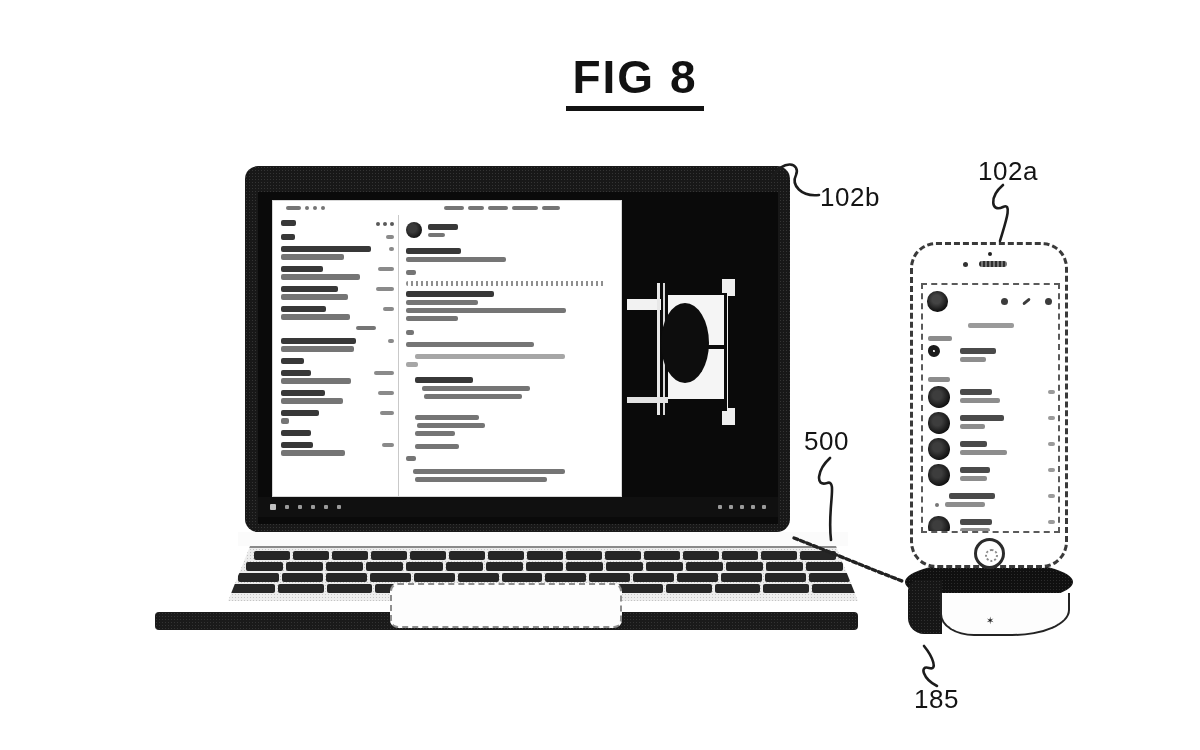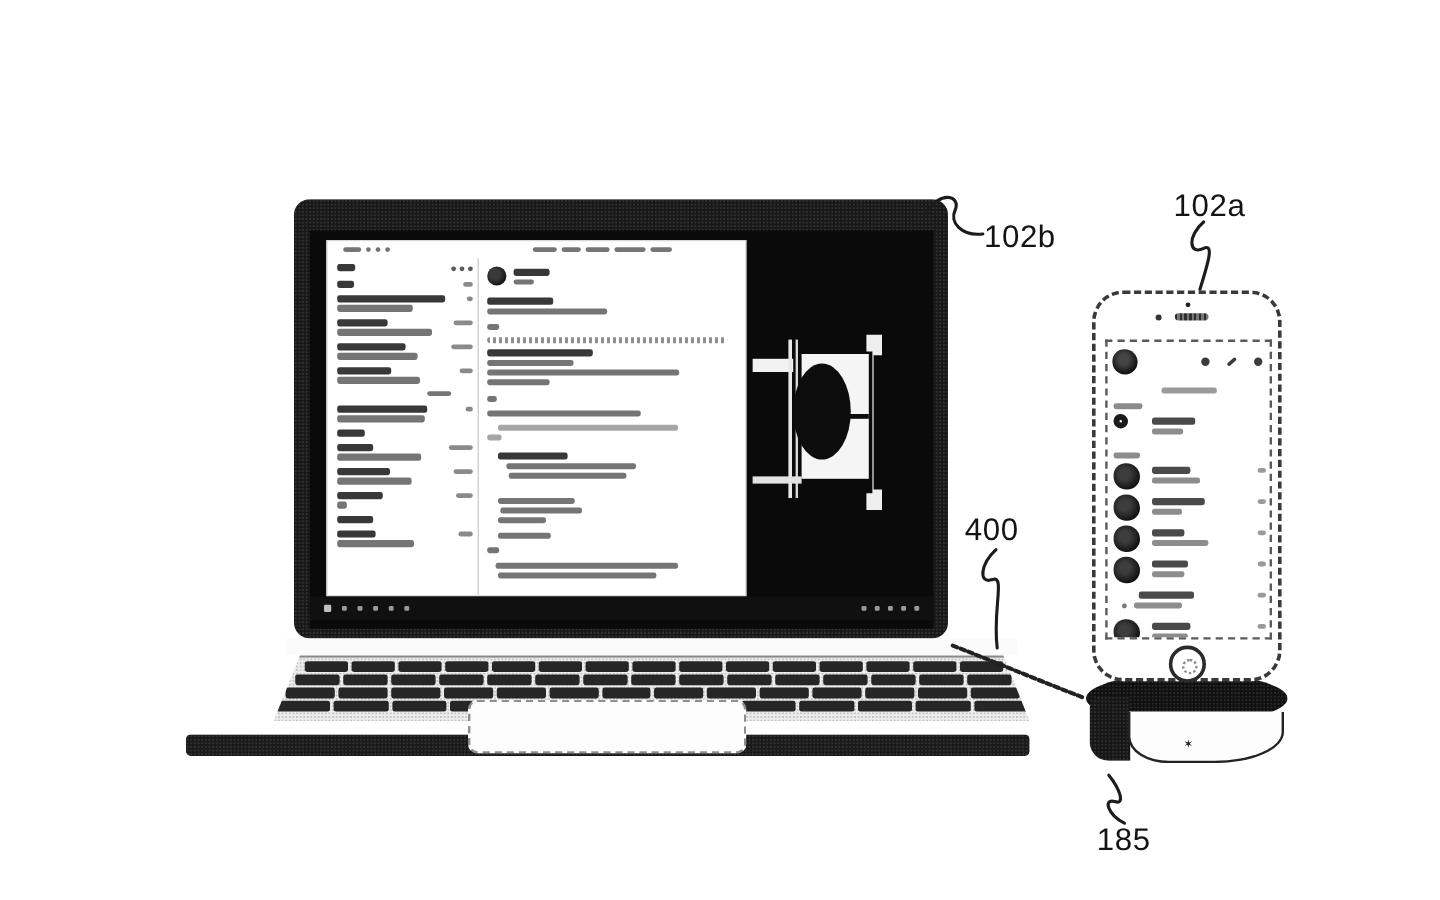--- a/index.html
+++ b/index.html
@@ -123,20 +123,23 @@
   .dock-star{position:absolute;left:44px;top:23px;font-size:10px;color:#222;line-height:1;}
 
   
   .overlay{position:absolute;left:0;top:0;width:1200px;height:750px;z-index:50;pointer-events:none;}
 </style>
 </head>
 <body>
 
 <div class="stage" data-name="patent-figure">
 
+  <div class="fig-title" data-name="figure-title">
+    <span data-name="figure-title-text">FIG 8</span>
+  </div>
 
   <div class="bezel" data-name="laptop-screen-bezel">
     <div class="display" data-name="laptop-display">
 
       <div class="mail-window" data-name="email-client-window">
         <div class="win-titlebar" data-name="window-titlebar">
           <div class="cluster left" data-name="titlebar-left-items">
               <div class="bar t1 tiny" data-name="titlebar-item" style="width: 15px;"></div>
               <div class="bar t1 tiny" data-name="titlebar-item" style="width: 4px;"></div>
               <div class="bar t1 tiny" data-name="titlebar-item" style="width: 4px;"></div>
@@ -416,21 +419,21 @@
   </div>
 
   <div class="dock-band" data-name="dock-top-shadow"></div>
   <div class="dock-left" data-name="dock-side-shadow"></div>
   <div class="dock-front" data-name="dock-base">
     <div class="dock-star" data-name="dock-logo-icon">✶</div>
   </div>
 
   <div class="ref ref-102b" data-name="ref-label-laptop">102b</div>
   <div class="ref ref-102a" data-name="ref-label-phone">102a</div>
-  <div class="ref ref-700" data-name="ref-label-cable">400</div>
+  <div class="ref ref-700" data-name="ref-label-cable">500</div>
   <div class="ref ref-108" data-name="ref-label-dock">185</div>
 
   <svg class="overlay" viewBox="0 0 1200 750" data-name="annotation-overlay">
     <path d="M772,178 C783,158 801,163 796,175 C791,185 801,197 819,195" data-name="leader-line-102b" fill="none" stroke="#1c1c1c" stroke-width="2.6" stroke-linecap="round"></path>
     <path d="M1003,185 C989,197 991,213 1003,207 C1013,202 1005,224 1000,241" data-name="leader-line-102a" fill="none" stroke="#1c1c1c" stroke-width="2.6" stroke-linecap="round"></path>
     <path d="M830,458 C817,470 815,487 827,483 C838,479 827,508 831,540" data-name="leader-line-700" fill="none" stroke="#1c1c1c" stroke-width="2.6" stroke-linecap="round"></path>
     <path d="M937,686 C923,679 919,665 929,668 C938,671 933,657 924,646" data-name="leader-line-108" fill="none" stroke="#1c1c1c" stroke-width="2.6" stroke-linecap="round"></path>
     <path d="M794,538 C830,552 868,568 902,581" data-name="usb-cable" fill="none" stroke="#222" stroke-width="3.4" stroke-dasharray="4 3" stroke-linecap="round"></path>
   </svg>
 </div>

